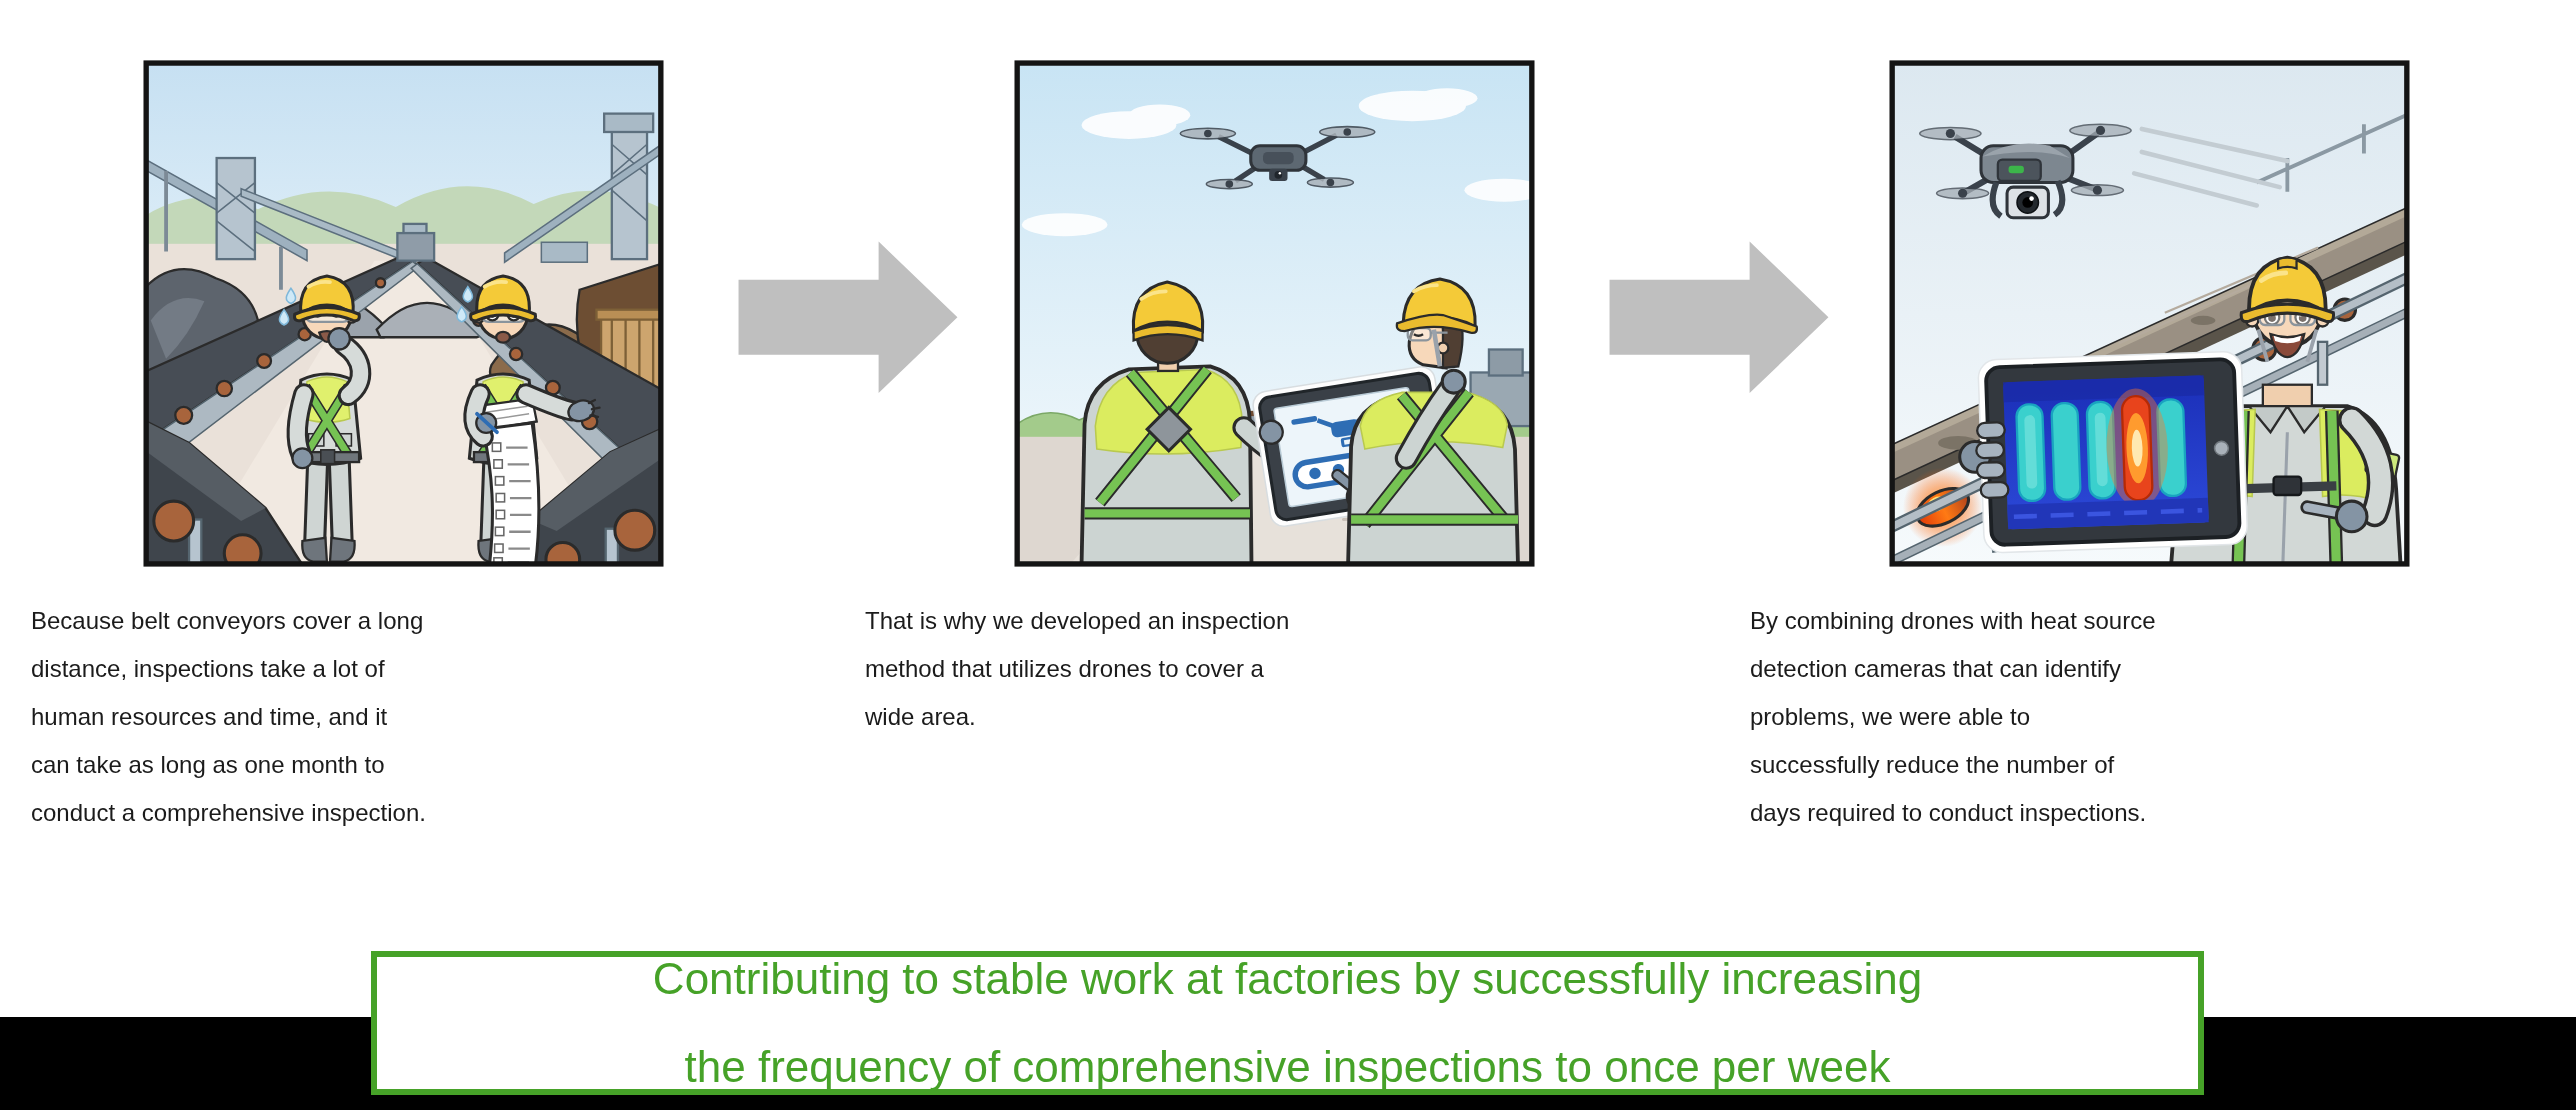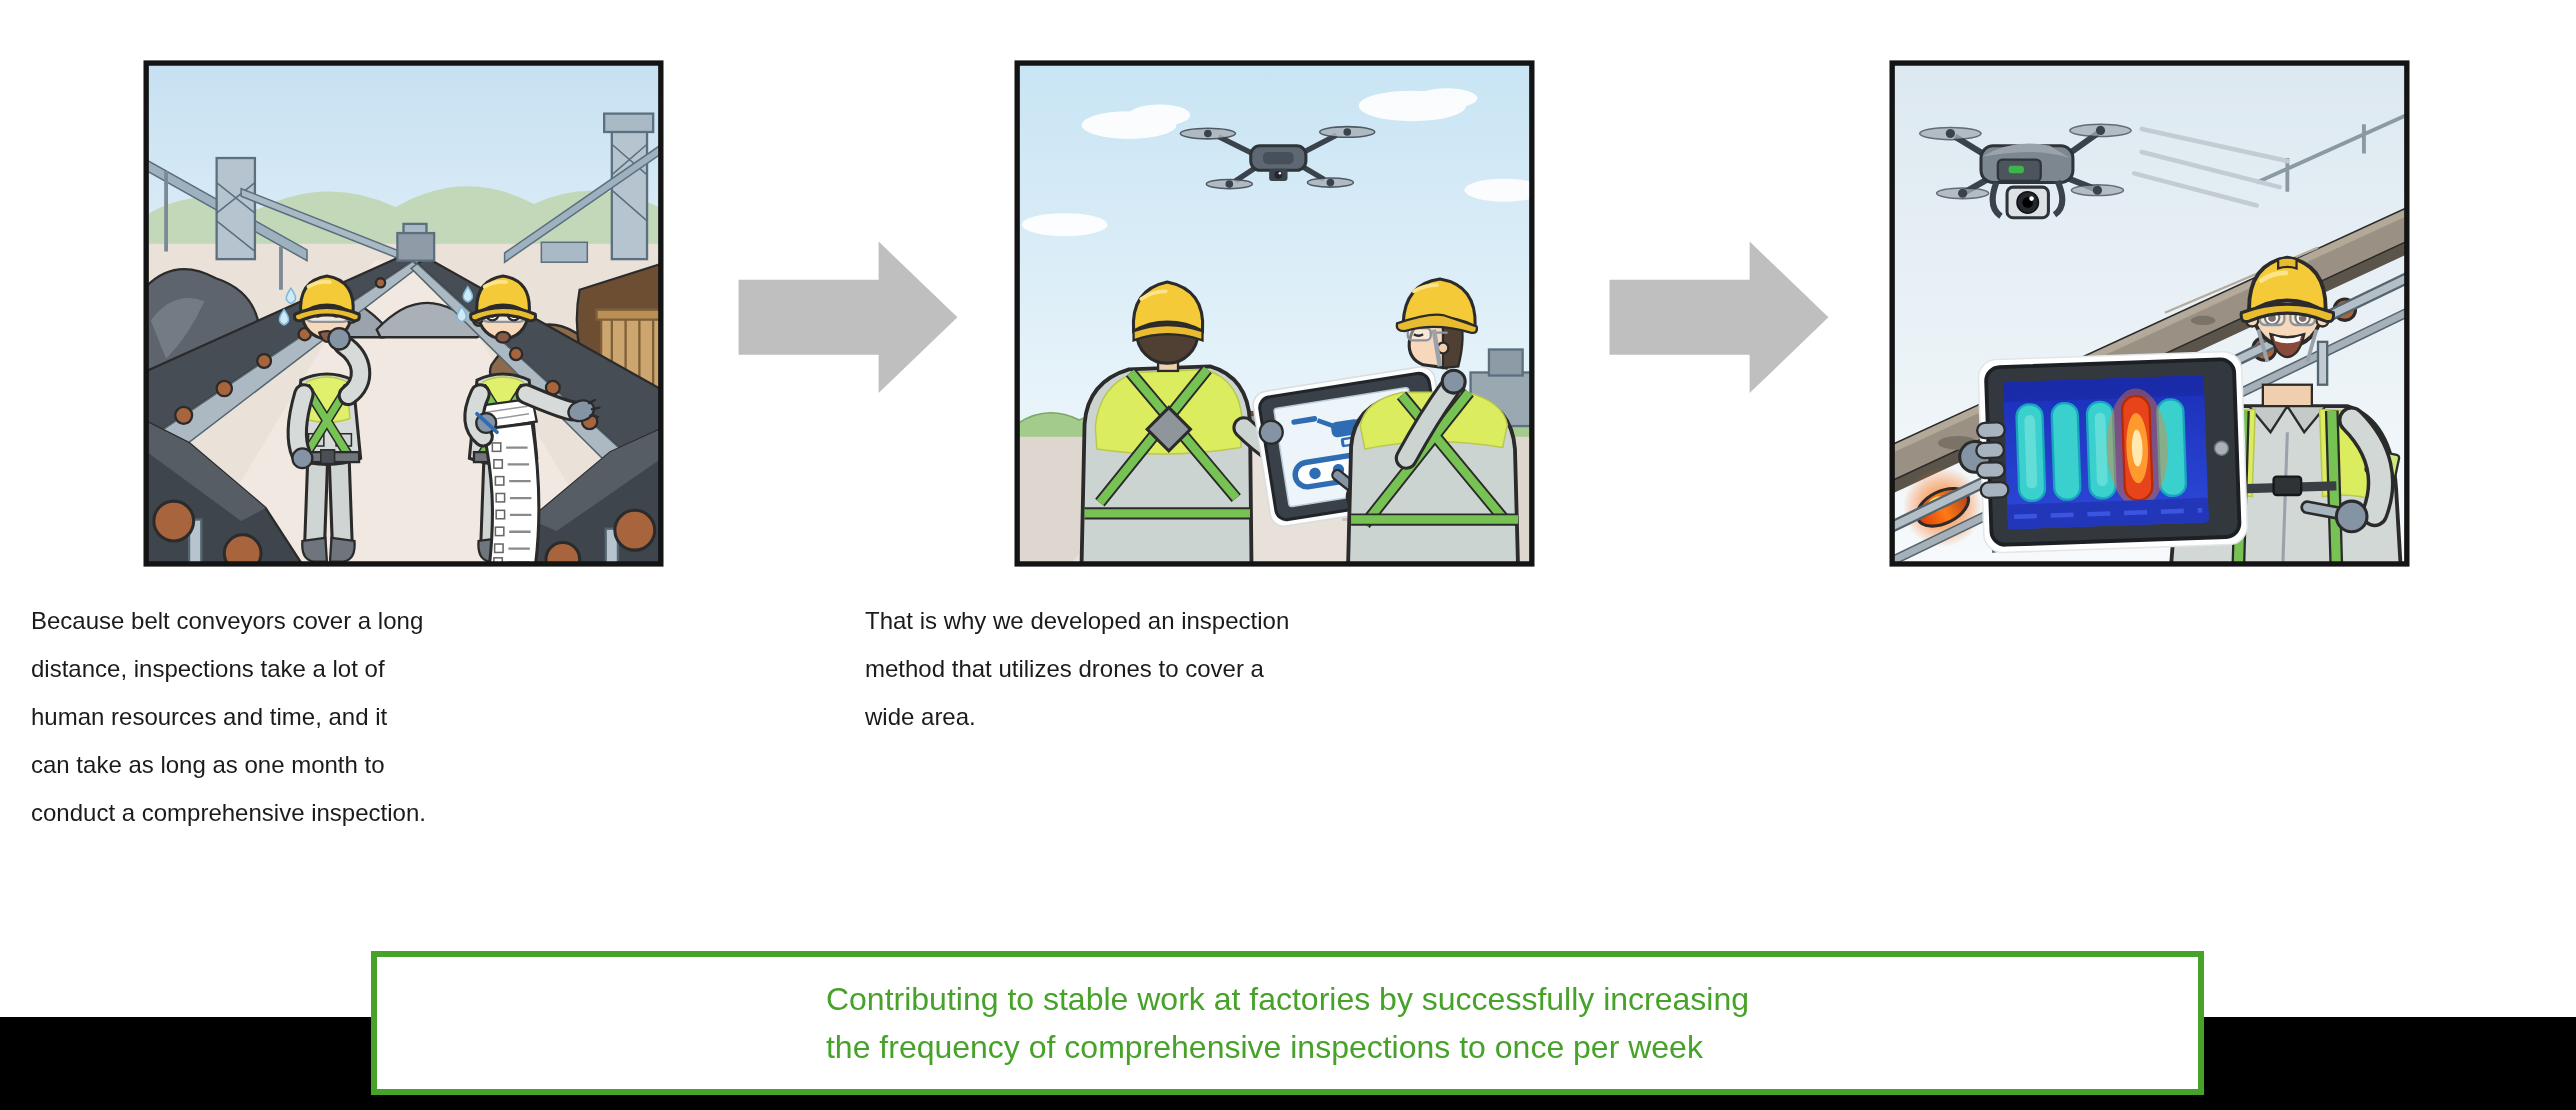--- a/index.html
+++ b/index.html
@@ -23,22 +23,22 @@
   .flow-arrow-2{left:1608px;top:240px}
   .caption{position:absolute;width:819px;font-size:24px;line-height:48px;
            color:var(--text-color);white-space:pre-line;letter-spacing:0}
   .caption-1{left:31px;top:597px}
   .caption-2{left:865px;top:597px}
   .caption-3{left:1750px;top:597px}
   .bottom-band{position:absolute;left:0;top:1017px;width:2576px;height:94px;background:var(--band-black)}
   .conclusion-box{position:absolute;left:371px;top:951px;width:1833px;height:144px;
     background:#ffffff;border:6.1px solid var(--accent-green);
     display:flex;align-items:center;justify-content:center;z-index:2}
-  .conclusion-text{font-size:32px;line-height:48px;color:var(--accent-green);
-    white-space:pre-line}
+  .conclusion-text{font-size:44px;line-height:88px;color:var(--accent-green);
+    text-align:center;white-space:pre-line}
 </style>
 </head>
 <body>
 
 <div class="stage">
 
   <div class="panel panel-1">
     <svg viewBox="0 0 680 662" role="img" aria-label="Cartoon of two sweating workers in hard hats walking between long belt conveyors at a plant, one holding a very long inspection checklist">
       <defs>
         <linearGradient id="p1sky" x1="0" y1="0" x2="0" y2="1">
@@ -538,20 +538,25 @@
   </div>
 
   <div class="caption caption-1">Because belt conveyors cover a long
 distance, inspections take a lot of
 human resources and time, and it
 can take as long as one month to
 conduct a comprehensive inspection.</div>
   <div class="caption caption-2">That is why we developed an inspection
 method that utilizes drones to cover a
 wide area.</div>
+  <div class="caption caption-3">By combining drones with heat source
+detection cameras that can identify
+problems, we were able to
+successfully reduce the number of
+days required to conduct inspections.</div>
 
   <div class="bottom-band"></div>
   <div class="conclusion-box">
     <div class="conclusion-text">Contributing to stable work at factories by successfully increasing
 the frequency of comprehensive inspections to once per week</div>
   </div>
 
 </div>
 
 

